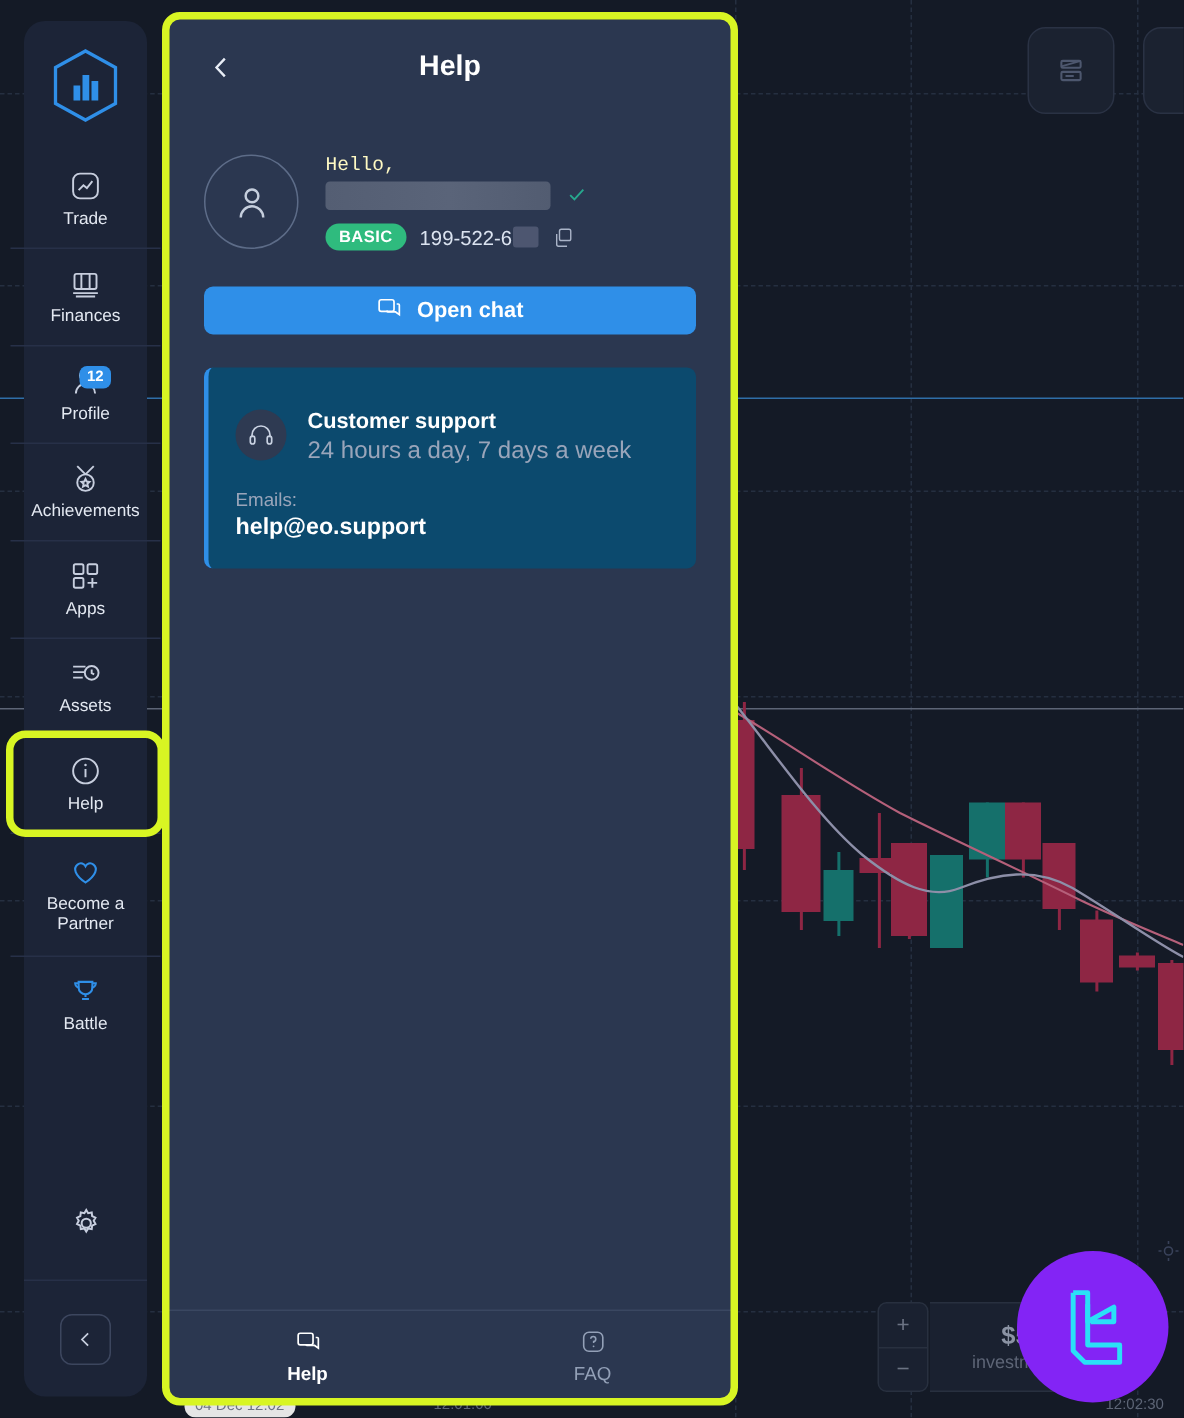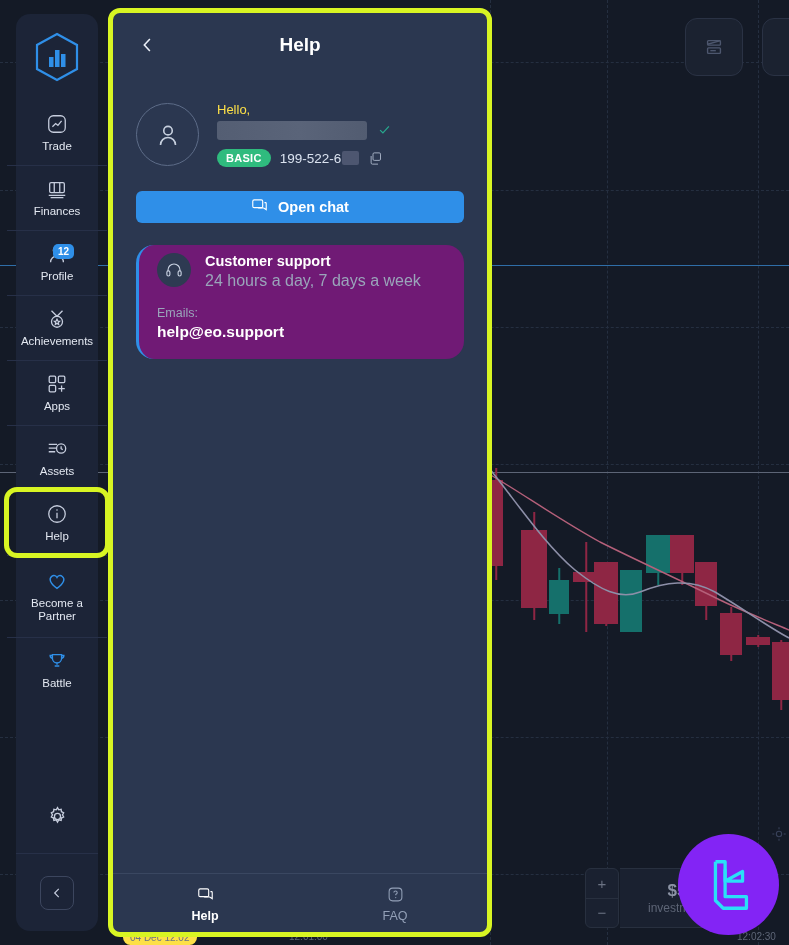--- a/index.html
+++ b/index.html
@@ -29,21 +29,21 @@
   .candle { position: absolute; }
   .candle .wick { position: absolute; left: 50%; transform: translateX(-50%);
                   width: 1.5px; }
   .candle .body { position: absolute; left: 0; right: 0; }
   .c-up .wick, .c-up .body { background: #15706b; }
   .c-dn .wick, .c-dn .body { background: #8e2644; }
 
   .ma { position: absolute; left: 0; top: 0; pointer-events: none; }
 
   .ts-pill { position: absolute; font-size: 10px; color: #6b7383;
-             background: #fde047; padding: 2px 7px; border-radius: 9px;
+             background: #e5e5e5; padding: 2px 7px; border-radius: 9px;
              font-family: "Liberation Sans", sans-serif; }
   .ts-plain { position: absolute; font-size: 10px; color: #5d6576; }
 
   .stepper { position: absolute; left: 585px; top: 868px; width: 34px; height: 60px;
              border: 1px solid #28303f; border-radius: 6px; background: #1a2130;
              display: flex; flex-direction: column; }
   .stepper div { flex: 1; display: flex; align-items: center; justify-content: center;
                  color: #6b7383; font-size: 15px; }
   .stepper div:first-child { border-bottom: 1px solid #28303f; }
   .invest-box { position: absolute; left: 620px; top: 868px; width: 115px; height: 60px;
@@ -97,39 +97,39 @@
   .back-btn { position: absolute; left: 28px; top: 50%; transform: translateY(-50%);
               color: #e8edf6; display: flex; }
   .panel-title { color: #ffffff; font-size: 19px; font-weight: bold; }
 
   .panel-body { flex: 1; padding: 0 26px; overflow: hidden; }
 
   .profile-row { display: flex; align-items: center; gap: 18px; margin-top: 22px; }
   .avatar { width: 63px; height: 63px; border-radius: 50%; border: 1px solid #5d6c88;
             display: flex; align-items: center; justify-content: center; flex: 0 0 63px; }
   .profile-info { flex: 1; }
-  .hello { color: #fde047; font-size: 13px; margin-bottom: 4px; }
+  .hello { color: #fef9c3; font-size: 13px; margin-bottom: 4px; font-family: Liberation Mono, monospace; }
   .name-row { display: flex; align-items: center; gap: 10px; }
   .redacted-name { width: 150px; height: 19px; border-radius: 3px;
                    background: linear-gradient(90deg,#545e73,#5a6479 55%,#525c71); }
   .check-ok { color: #27a88e; font-size: 14px; }
   .badge-row { display: flex; align-items: center; gap: 9px; margin-top: 9px; }
   .badge-basic { background: #2fbb7e; color: #ffffff; font-size: 11px; font-weight: bold;
                  letter-spacing: .3px; padding: 3px 9px; border-radius: 10px; }
   .uid { color: #dbe3f0; font-size: 13.5px; display: flex; align-items: center; justify-content: center; }
   .uid-mask { display: inline-block; width: 17px; height: 14px; background: #4b5костей; }
   .uid-mask { background: #4d5670; border-radius: 2px; margin-left: 1px; }
   .copy-ico { color: #aab4c8; display: flex; }
 
   .open-chat { margin-top: 24px; height: 32px; background: #2f8fe8; border-radius: 6px;
                display: flex; align-items: center; justify-content: center; gap: 10px;
                color: #ffffff; font-size: 14.5px; font-weight: bold; cursor: pointer; }
 
-  .support-card { margin-top: 22px; background: #701a75; border-left: 3px solid #2f8fe8;
-                  border-radius: 18px; padding: 8px 18px 18px 18px; }
+  .support-card { margin-top: 22px; background: #0c4a6e; border-left: 3px solid #2f8fe8;
+                  border-radius: 6px; padding: 28px 18px 18px 18px; }
   .support-head { display: flex; align-items: flex-start; gap: 14px; }
   .support-ico { width: 34px; height: 34px; border-radius: 50%; background: #2e3a52;
                  display: flex; align-items: center; justify-content: center;
                  color: #c9d2e2; flex: 0 0 34px; }
   .support-title { color: #ffffff; font-size: 14.5px; font-weight: bold; }
   .support-sub { color: #9aa5ba; font-size: 16px; margin-top: 3px; }
   .emails-lbl { color: #9aa5ba; font-size: 12.5px; margin-top: 16px; }
   .email-val { color: #ffffff; font-size: 15.5px; font-weight: bold; margin-top: 3px; }
 
   .panel-footer { flex: 0 0 62px; border-top: 1px solid #3a4761; display: flex; }

